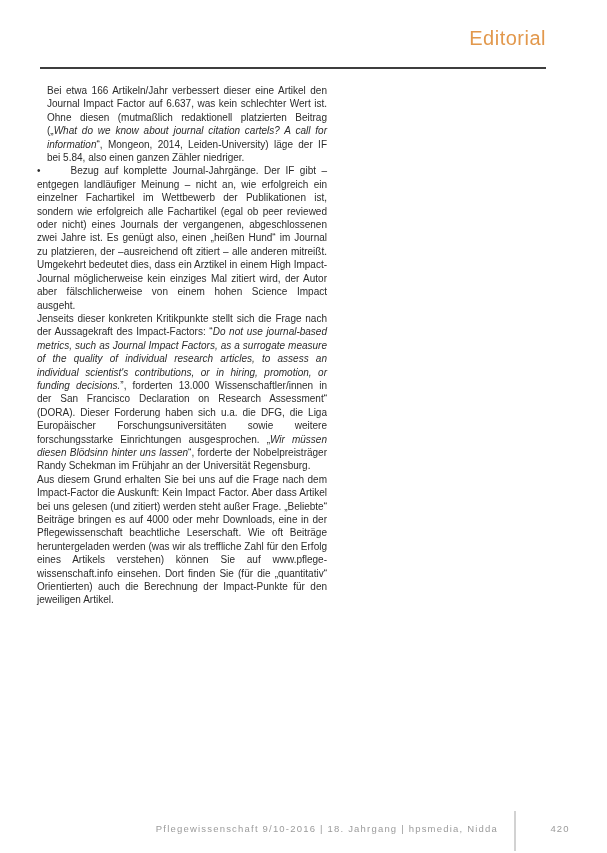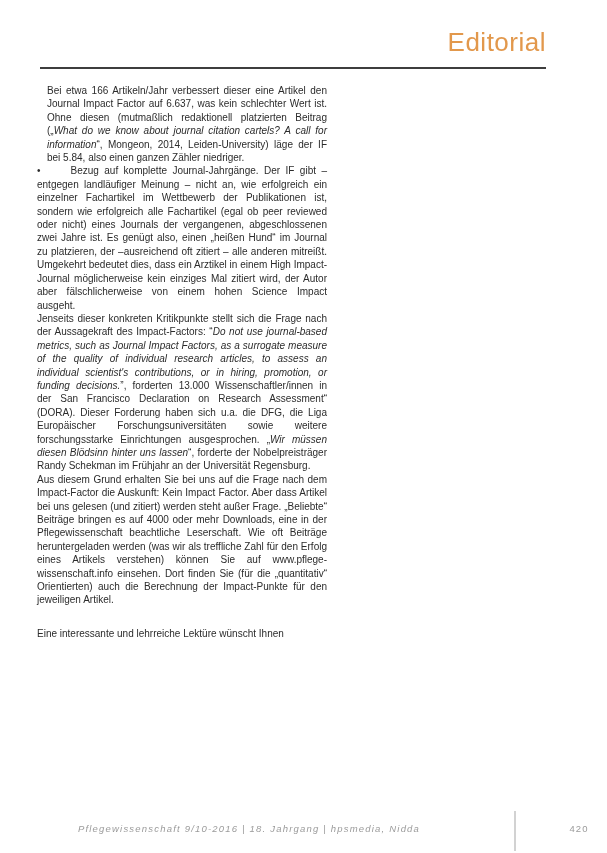--- a/index.html
+++ b/index.html
@@ -2,62 +2,61 @@
 <html lang="de"><head>
 <meta charset="utf-8">
 <style>
   html, body { margin:0; padding:0; }
   body {
     width:607px; height:853px; background:#ffffff; position:relative;
     font-family:"Liberation Sans", sans-serif; color:#2b2b2b; overflow:hidden;
   }
   .title {
     position:absolute; top:27px; right:61px; margin:0;
-    font-size:26px; font-weight:400; letter-spacing:0.5px; color:#E2984C;
+    font-size:20px; font-weight:400; letter-spacing:0.5px; color:#E2984C;
   }
   .rule {
     position:absolute; top:67px; left:40px; width:506px; height:2px;
     background:#3e3e3e;
   }
   .body-col {
     position:absolute; top:84px; left:37px; width:290px;
     font-size:10px; line-height:13.4px; text-align:justify;
     hyphens:manual; -webkit-hyphens:manual;
   }
   .body-col p { margin:0; }
   p.indented { padding-left:10px; }
   p.gap { margin-top:0; }
   p.gap-lg { margin-top:20px; }
   .it { font-style:italic; }
   .footer-text {
-    position:absolute; top:823px; left:0; width:498px; text-align:center;
-    font-size:9.5px; letter-spacing:1.2px; color:#9b9b9b; white-space:nowrap;font-style:italic;
+    position:absolute; top:823px; left:0; width:498px; text-align:right;
+    font-size:9.5px; letter-spacing:1.2px; color:#9b9b9b; white-space:nowrap;
   }
   .footer-sep {
     position:absolute; top:811px; left:514px; width:2px; height:40px;
     background:#d2d2d2;
   }
   .footer-page {
-    position:absolute; top:823px; left:556px; width:46px; text-align:center;
+    position:absolute; top:823px; left:537px; width:46px; text-align:center;
     font-size:9.5px; letter-spacing:1px; color:#9b9b9b;
   }
 </style>
 </head>
 <body>
 
 <div>
   <h1 class="title" style="color: rgb(226, 152, 76);">Editorial</h1>
   <div class="rule" style="background: rgb(62, 62, 62);"></div>
 
   <div class="body-col">
       <p class="indented"><span>Bei etwa 166 Artikeln/Jahr verbessert dieser eine Ar­tikel den Journal Impact Factor auf 6.637, was kein schlechter Wert ist. Ohne diesen (mutmaßlich redak­tionell platzierten Beitrag („</span><span class="it">What do we know about journal citation cartels? A call for information</span><span>“, Mon­geon, 2014, Leiden-University) läge der IF bei 5.84, also einen ganzen Zähler niedriger.</span></p>
       <p><span>•   Bezug auf komplette Journal-Jahrgänge. Der IF gibt – entgegen landläufiger Meinung – nicht an, wie erfolgreich ein einzelner Fachartikel im Wettbewerb der Publikationen ist, sondern wie erfolgreich alle Facharti­kel (egal ob peer reviewed oder nicht) eines Journals der vergangenen, abgeschlossenen zwei Jahre ist. Es genügt also, einen „heißen Hund“ im Journal zu platzie­ren, der –ausreichend oft zitiert – alle anderen mitreißt. Umgekehrt bedeutet dies, dass ein Arztikel in einem High Impact-Journal möglicherweise kein einziges Mal zitiert wird, der Autor aber fälschlicherweise von einem hohen Science Impact ausgeht.</span></p>
       <p class="gap"><span>Jenseits dieser konkreten Kritikpunkte stellt sich die Frage nach der Aussagekraft des Impact-Factors: “</span><span class="it">Do not use journal-based metrics, such as Journal Impact Fac­tors, as a surrogate measure of the quality of individual research articles, to assess an individual scientist's contri­butions, or in hiring, promotion, or funding decisions.</span><span>”, forderten 13.000 Wissenschaftler/innen in der San Fran­cisco Declaration on Research Assessment“ (DORA). Dieser Forderung haben sich u.a. die DFG, die Liga Europäischer Forschungsuniversitäten sowie weitere forschungsstarke Einrichtungen ausgesprochen. „</span><span class="it">Wir müssen diesen Blödsinn hinter uns lassen</span><span>“, forderte der Nobelpreisträger Randy Schekman im Frühjahr an der Universität Regensburg.</span></p>
       <p class="gap"><span>Aus diesem Grund erhalten Sie bei uns auf die Frage nach dem Impact-Factor die Auskunft: Kein Impact Factor. Aber dass Artikel bei uns gelesen (und zitiert) werden steht außer Frage. „Beliebte“ Beiträge bringen es auf 4000 oder mehr Downloads, eine in der Pflege­wissenschaft beachtliche Leserschaft. Wie oft Beiträ­ge heruntergeladen werden (was wir als treffliche Zahl für den Erfolg eines Artikels verstehen) können Sie auf www.pflege-wissenschaft.info einsehen. Dort finden Sie (für die „quantitativ“ Orientierten) auch die Berech­nung der Impact-Punkte für den jeweiligen Artikel.</span></p>
-      <p class="gap-lg"><span>Eine interessante und lehrreiche Lektüre wünscht Ih­nen</span></p>
     </div>
 
   <div>
     <span class="footer-text">Pflegewissenschaft 9/10-2016 | 18. Jahrgang | hpsmedia, Nidda</span>
     <span class="footer-sep"></span>
     <span class="footer-page">420</span>
   </div>
 </div>
 
 </body></html>

